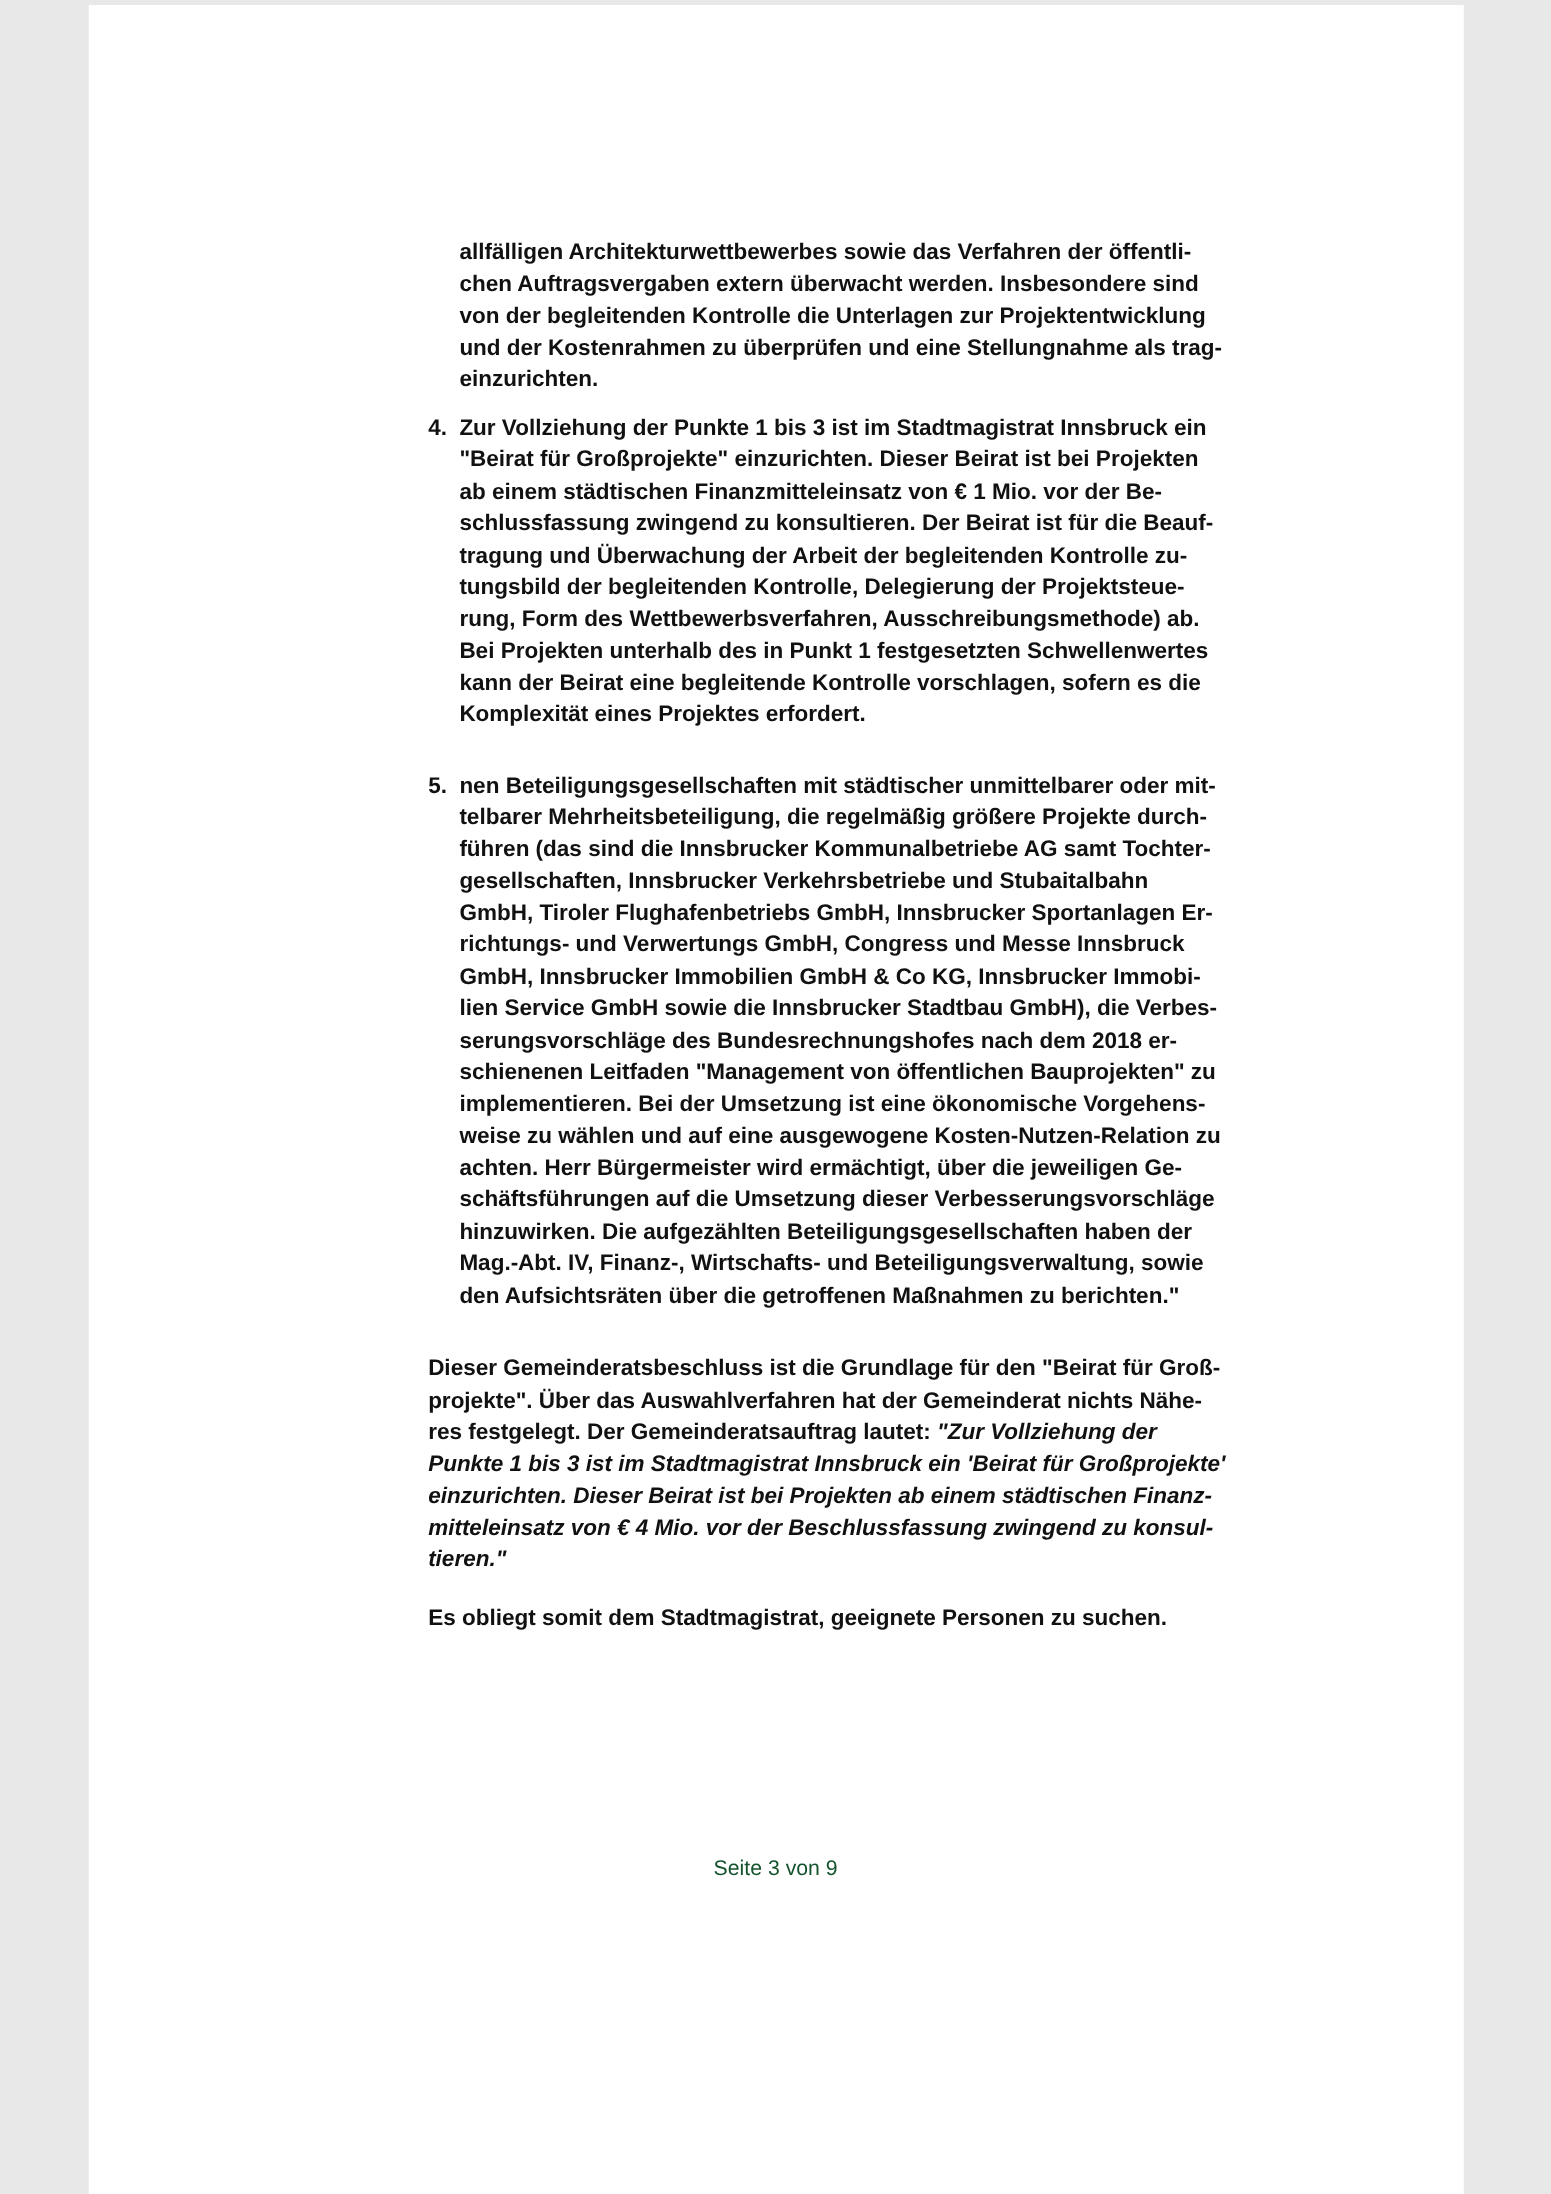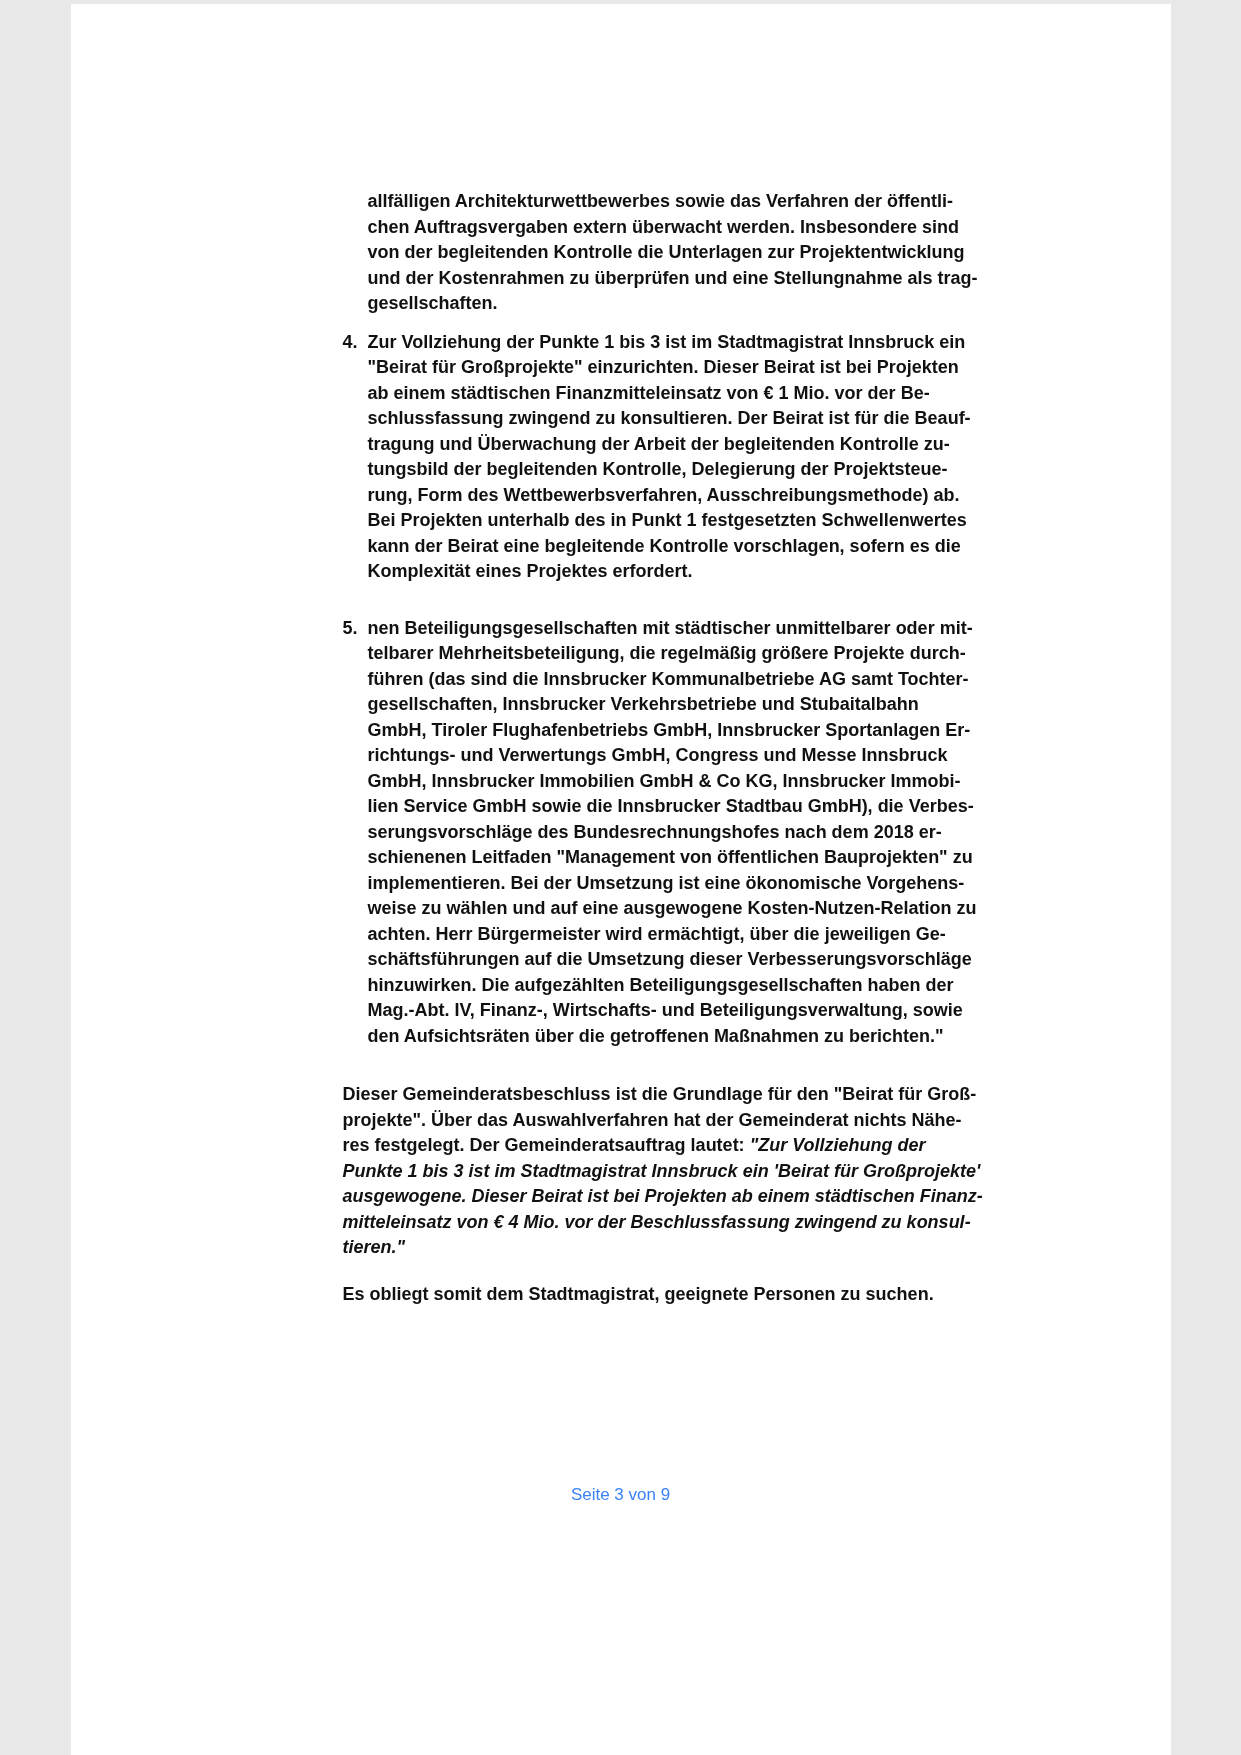--- a/index.html
+++ b/index.html
@@ -38,34 +38,34 @@
   .italic { font-style: italic; }
   .italic-underline { font-style: italic; text-underline-offset: 3px; }
   .footer {
     position: absolute;
     top: 1481px;
     left: 0;
     width: 100%;
     text-align: center;
     font-weight: normal;
     font-size: 17px;
-    color: #3b82f6;
+    color: #14532d;
   }
 </style>
 </head>
 <body>
 
 <div class="page">
   <div class="doc-body" id="doc-body">
       <div class="block paragraph indent-list">
         <div class="line">allfälligen Architekturwettbewerbes sowie das Verfahren der öffentli-</div>
         <div class="line">chen Auftragsvergaben extern überwacht werden. Insbesondere sind</div>
         <div class="line">von der begleitenden Kontrolle die Unterlagen zur Projektentwicklung</div>
         <div class="line">und der Kostenrahmen zu überprüfen und eine Stellungnahme als trag-</div>
-        <div class="line">gesellschaften.</div>
+        <div class="line">einzurichten.</div>
       </div>
       <div class="block numbered">
         <div class="num">4.</div>
         <div class="lines">
           <div class="line">Zur Vollziehung der Punkte 1 bis 3 ist im Stadtmagistrat Innsbruck ein</div>
           <div class="line">"Beirat für Großprojekte" einzurichten. Dieser Beirat ist bei Projekten</div>
           <div class="line">ab einem städtischen Finanzmitteleinsatz von € 1 Mio. vor der Be-</div>
           <div class="line">schlussfassung zwingend zu konsultieren. Der Beirat ist für die Beauf-</div>
           <div class="line">tragung und Überwachung der Arbeit der begleitenden Kontrolle zu-</div>
           <div class="line">tungsbild der begleitenden Kontrolle, Delegierung der Projektsteue-</div>
@@ -95,21 +95,21 @@
           <div class="line">hinzuwirken. Die aufgezählten Beteiligungsgesellschaften haben der</div>
           <div class="line">Mag.-Abt. IV, Finanz-, Wirtschafts- und Beteiligungsverwaltung, sowie</div>
           <div class="line">den Aufsichtsräten über die getroffenen Maßnahmen zu berichten."</div>
         </div>
       </div>
       <div class="block paragraph">
         <div class="line">Dieser Gemeinderatsbeschluss ist die Grundlage für den "Beirat für Groß-</div>
         <div class="line">projekte". Über das Auswahlverfahren hat der Gemeinderat nichts Nähe-</div>
         <div class="line"><span>res festgelegt. Der Gemeinderatsauftrag lautet: </span><span class="italic">"Zur Vollziehung der</span></div>
         <div class="line"><span class="italic">Punkte 1 bis 3 </span><span class="italic-underline">ist</span><span class="italic"> im Stadtmagistrat Innsbruck </span><span class="italic-underline">ein 'Beirat für Großprojekte'</span></div>
-        <div class="line"><span class="italic-underline">ausgewogene</span><span class="italic">. Dieser Beirat ist bei Projekten ab einem städtischen Finanz-</span></div>
+        <div class="line"><span class="italic-underline">einzurichten</span><span class="italic">. Dieser Beirat ist bei Projekten ab einem städtischen Finanz-</span></div>
         <div class="line"><span class="italic">mitteleinsatz von € 4 Mio. vor der Beschlussfassung zwingend zu konsul-</span></div>
         <div class="line"><span class="italic">tieren."</span></div>
       </div>
       <div class="block paragraph">
         <div class="line">Es obliegt somit dem Stadtmagistrat, geeignete Personen zu suchen.</div>
       </div>
     </div>
   <div class="footer">Seite 3 von 9</div>
 </div>
 

